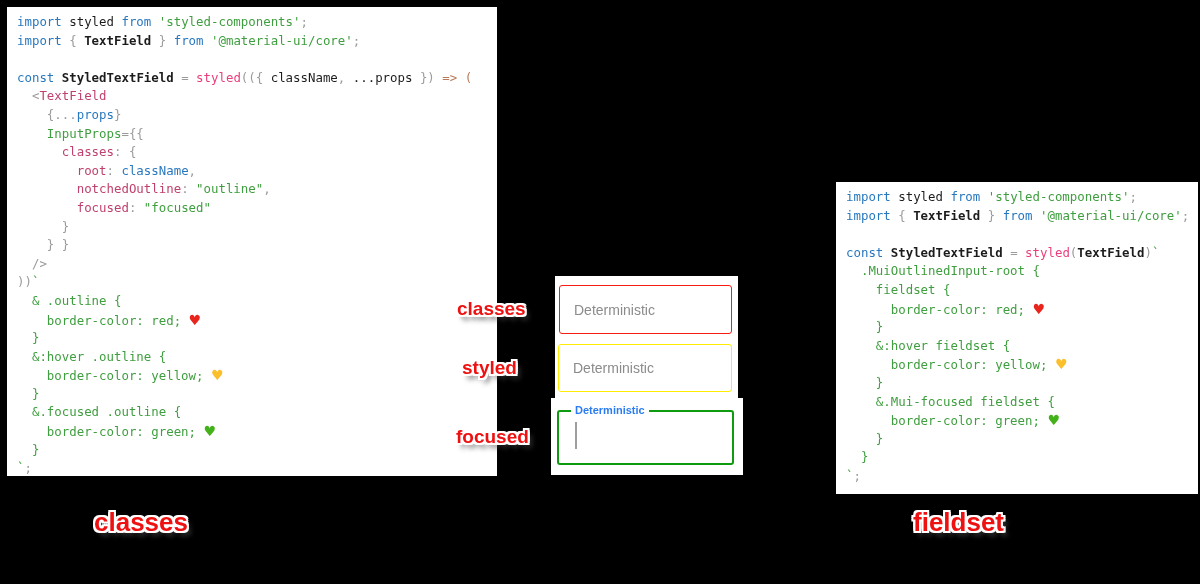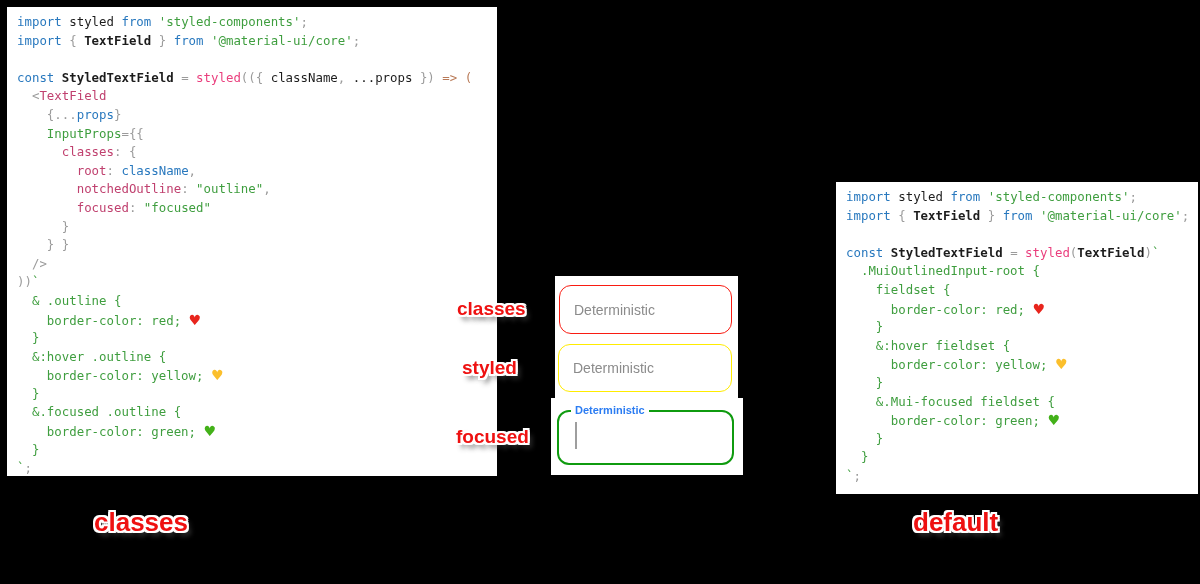--- a/index.html
+++ b/index.html
@@ -33,21 +33,21 @@
     font-family:"DejaVu Sans",sans-serif;font-size:14px;
   }
   .tk-heartred{color:var(--heart-red);}
   .tk-heartyellow{color:var(--heart-yellow);}
   .tk-heartgreen{color:var(--heart-green);}
   
   .mid-panel{position:absolute;background:#fff;}
   #mp-top{left:555px;top:276px;width:183px;height:122px;}
   #mp-bottom{left:551px;top:398px;width:192px;height:77px;}
   .mui-field{
-    position:absolute;background:#fff;border:1.5px solid #888;border-radius:12px;
+    position:absolute;background:#fff;border:1.5px solid #888;border-radius:3px;
     display:flex;align-items:center;
   }
   #field-default{left:559px;top:285px;width:171px;height:47px;}
   #field-hover{left:558px;top:344px;width:172px;height:46px;}
   #field-focused{left:557px;top:410px;width:173px;height:51px;border-width:2px;}
   .placeholder{
     padding-left:14px;color:var(--placeholder-gray);font-size:14px;
     font-family:"Liberation Sans",sans-serif;
   }
   .float-label{
@@ -103,15 +103,15 @@
   <div class="mui-field" id="field-focused" style="border-color: rgb(15, 155, 15);">
     <span class="float-label">Deterministic</span>
     <span class="cursor"></span>
   </div>
 
   <div class="state-label" id="lbl-default">classes</div>
   <div class="state-label" id="lbl-hover">styled</div>
   <div class="state-label" id="lbl-focused">focused</div>
 
   <div class="caption" id="caption-classes">classes</div>
-  <div class="caption" id="caption-globals">default</div>
+  <div class="caption" id="caption-globals">fieldset</div>
 
 </div>
 
 </body></html>

